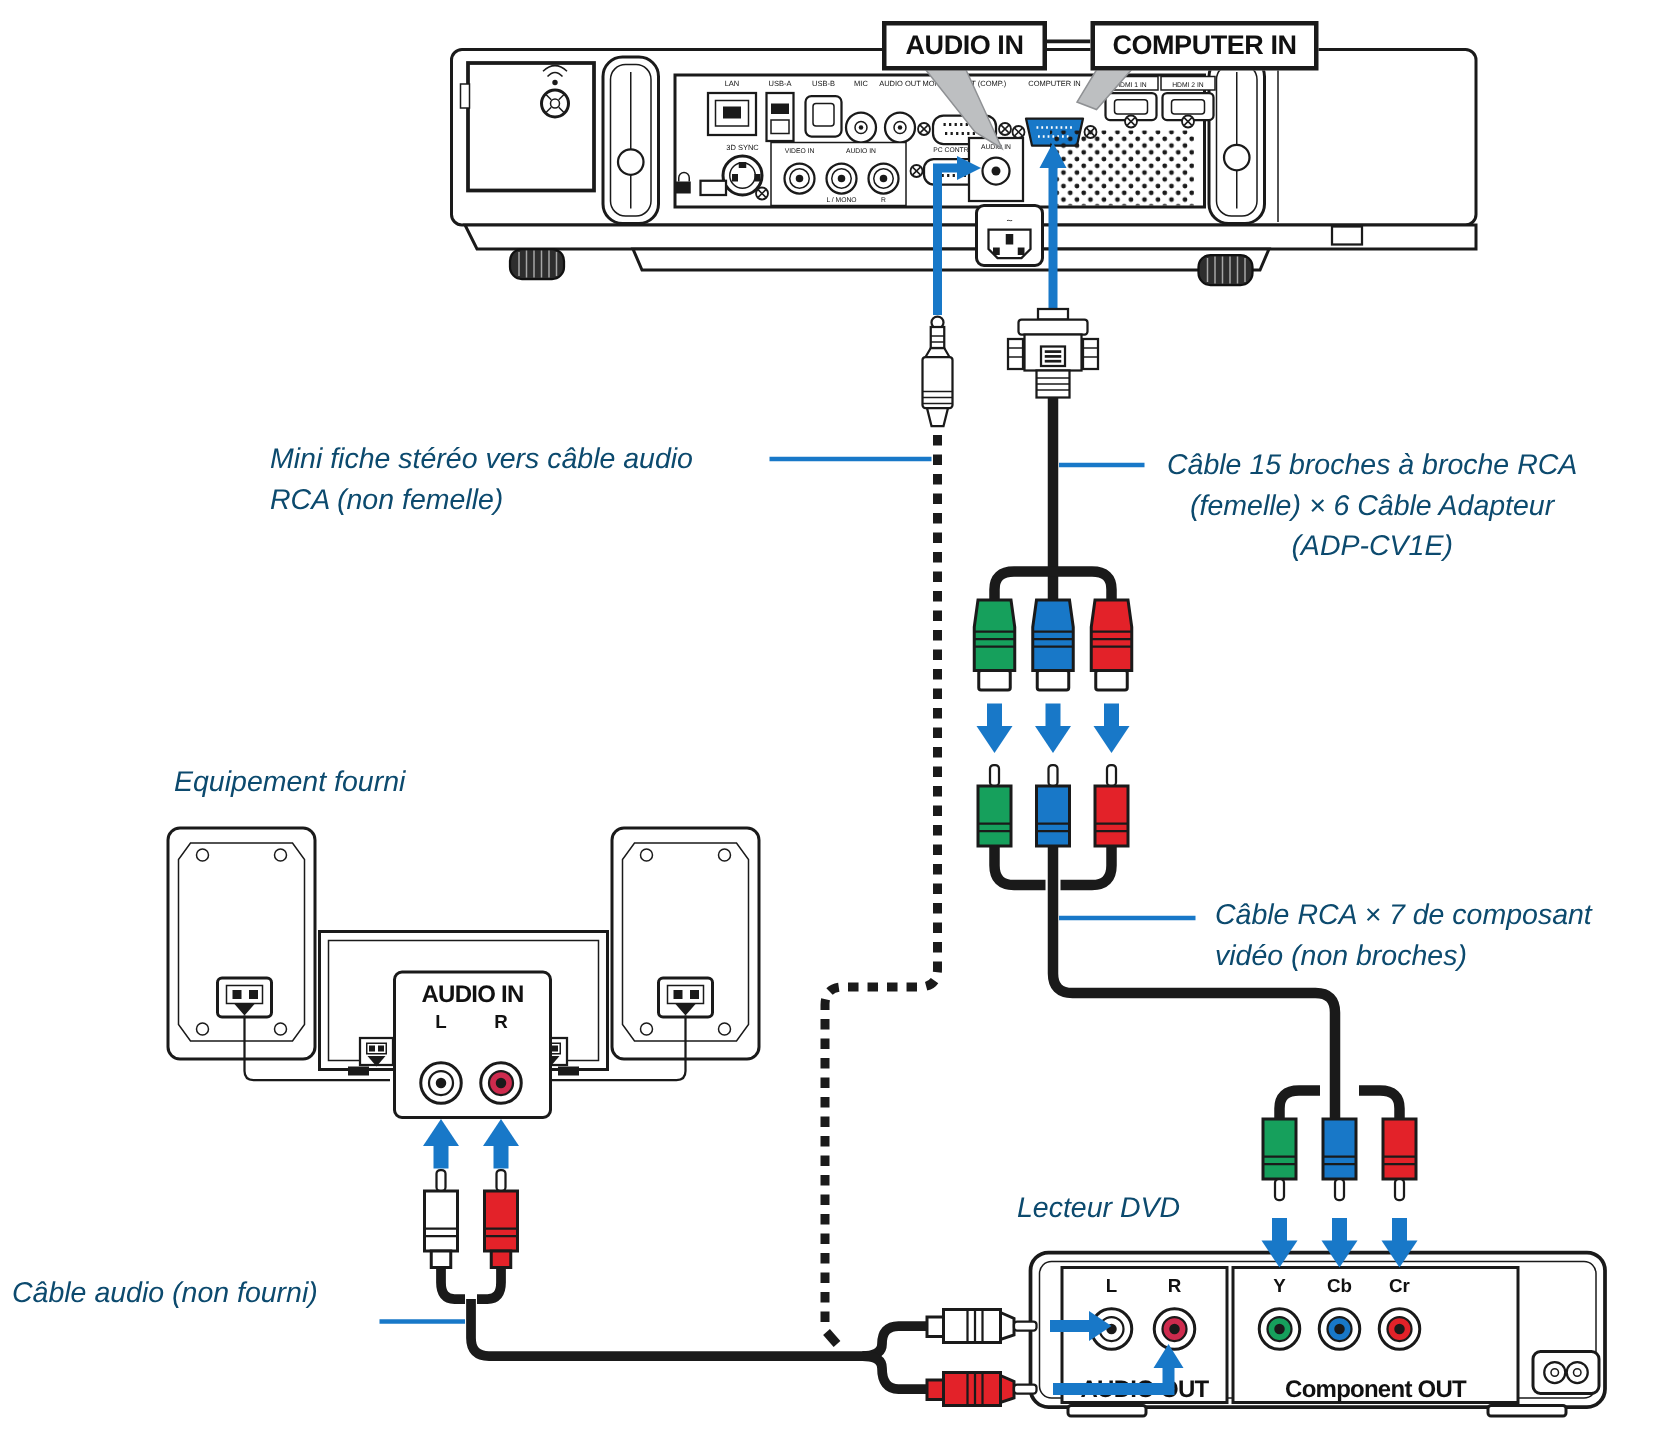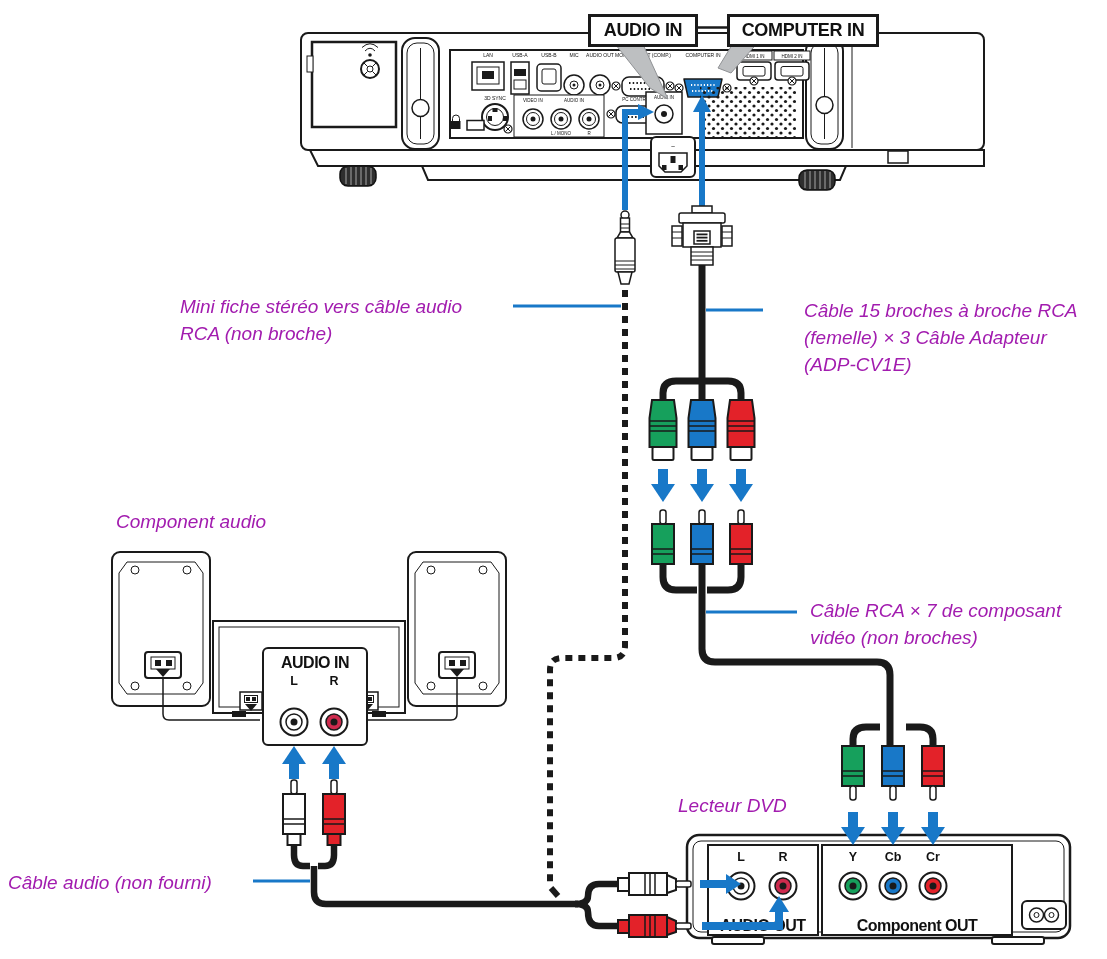--- a/index.html
+++ b/index.html
@@ -18,21 +18,21 @@
   .t45{font-size:4.5px;}
   .t5{font-size:5px;}
   .t7{font-size:7px;}
   .t13{font-size:12.5px;font-weight:bold;}
   .t16{font-size:16px;font-weight:bold;letter-spacing:-0.5px;}
   
   .callout{position:absolute;border:3px solid #1a1a1a;background:#fff;display:flex;
            align-items:center;justify-content:center;font-weight:bold;font-size:18px;
            letter-spacing:-0.3px;color:#111;z-index:5;}
   .flabel{position:absolute;font-style:italic;font-size:19px;line-height:27px;
-          color:#a21caf;z-index:4;white-space:nowrap;}
+          color:#0c4a6e;z-index:4;white-space:nowrap;}
 </style>
 </head>
 <body>
 
 <div class="canvas">
 
 <svg width="1107" height="959" viewBox="0 0 1107 959">
   <defs>
     <pattern id="vent" width="9" height="9" patternUnits="userSpaceOnUse">
       <circle cx="2.5" cy="2.5" r="1.6" fill="#1a1a1a"></circle>
@@ -517,39 +517,39 @@
 
 <div class="callout" style="left:588px;top:14px;width:104px;height:27px;">
   <span>AUDIO IN</span>
 </div>
 <div class="callout" style="left:727px;top:14px;width:146px;height:27px;">
   <span>COMPUTER IN</span>
 </div>
 
 <div class="flabel" style="left:180px;top:293px;">
   <div>Mini fiche stéréo vers câble audio</div>
-  <div>RCA (non broche)</div>
-</div>
-
-<div class="flabel" style="left:804px;top:297px;">
+  <div>RCA (non femelle)</div>
+</div>
+
+<div class="flabel" style="left:778px;top:297px;text-align:center;">
   <div>Câble 15 broches à broche RCA</div>
-  <div>(femelle) × 3 Câble Adapteur</div>
+  <div>(femelle) × 6 Câble Adapteur</div>
   <div>(ADP-CV1E)</div>
 </div>
 
 <div class="flabel" style="left:116px;top:508px;">
-  <div>Component audio</div>
+  <div>Equipement fourni</div>
 </div>
 
 <div class="flabel" style="left:810px;top:597px;">
   <div>Câble RCA × 7 de composant</div>
   <div>vidéo (non broches)</div>
 </div>
 
 <div class="flabel" style="left:678px;top:792px;">
   <div>Lecteur DVD</div>
 </div>
 
-<div class="flabel" style="left:8px;top:869px;">
+<div class="flabel" style="left:8px;top:849px;">
   <div>Câble audio (non fourni)</div>
 </div>
 
 </div>
 
 </body></html>

